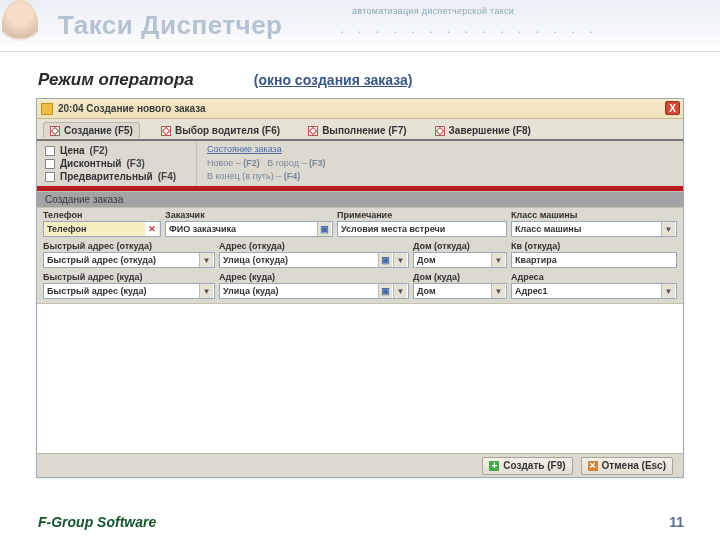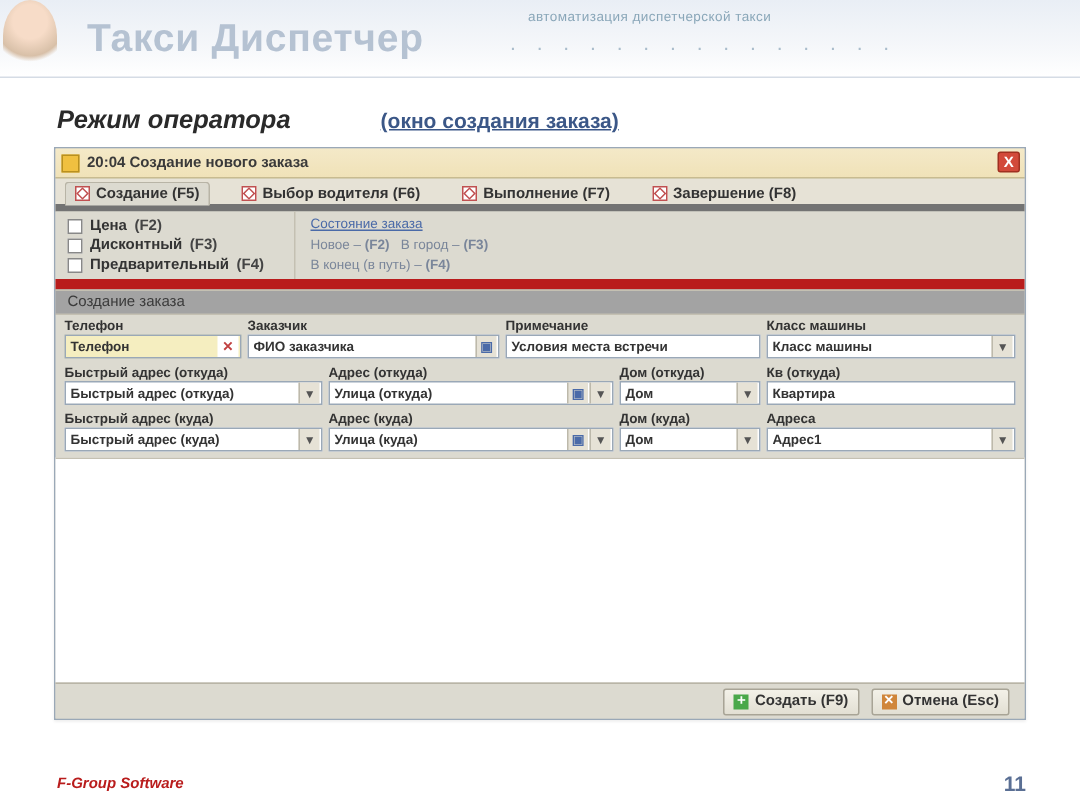--- a/index.html
+++ b/index.html
@@ -111,21 +111,21 @@
     border: 1px solid #a03020;
     border-radius: 2px;
   }
   .tabs {
     height: 22px;
     background: #e6e2d6;
     display: flex;
     align-items: center;
     padding: 2px 6px 0 6px;
     gap: 14px;
-    border-bottom: 5px solid #737373;
+    border-bottom: 2px solid #737373;
   }
   .tab {
     display: flex;
     align-items: center;
     gap: 4px;
     padding: 2px 6px;
     font-size: 10px;
     font-weight: bold;
     color: #333;
     border: 1px solid transparent;
@@ -145,21 +145,21 @@
   .tab-ic::before {
     content: "";
     position: absolute;
     inset: 1px;
     border: 1px solid #c05050;
     transform: rotate(45deg);
   }
   .checkrow-area {
     display: flex;
     background: #dcdad0;
-    border-bottom: 7px solid #b91c1c;
+    border-bottom: 5px solid #b91c1c;
   }
   .check-col {
     width: 160px;
     padding: 3px 8px;
     border-right: 1px solid #c4c0b2;
   }
   .chk-item {
     display: flex;
     align-items: center;
     gap: 5px;
@@ -270,21 +270,21 @@
   .bi.xmark::before { content:"×"; color:#fff; position:absolute; inset:0; text-align:center; line-height:9px; font-size:11px; font-weight:bold; }
   .footer {
     position: absolute;
     bottom: 10px;
     left: 38px;
     right: 36px;
     display: flex;
     justify-content: space-between;
     align-items: center;
   }
-  .footer-brand { font-size: 10px; font-weight: bold; color: #b91c1c; font-style: italic; }
+  .footer-brand { font-size: 14px; font-weight: bold; color: #14532d; font-style: italic; }
   .footer-page { font-size: 14px; font-weight: bold; color: #5a6f94; }
 </style>
 </head>
 <body>
 
 <div class="header-banner">
   <div class="avatar"></div>
   <div class="banner-title">Такси Диспетчер</div>
   <div class="banner-sub">автоматизация диспетчерской такси</div>
   <div class="banner-dots">. . . . . . . . . . . . . . .</div>

